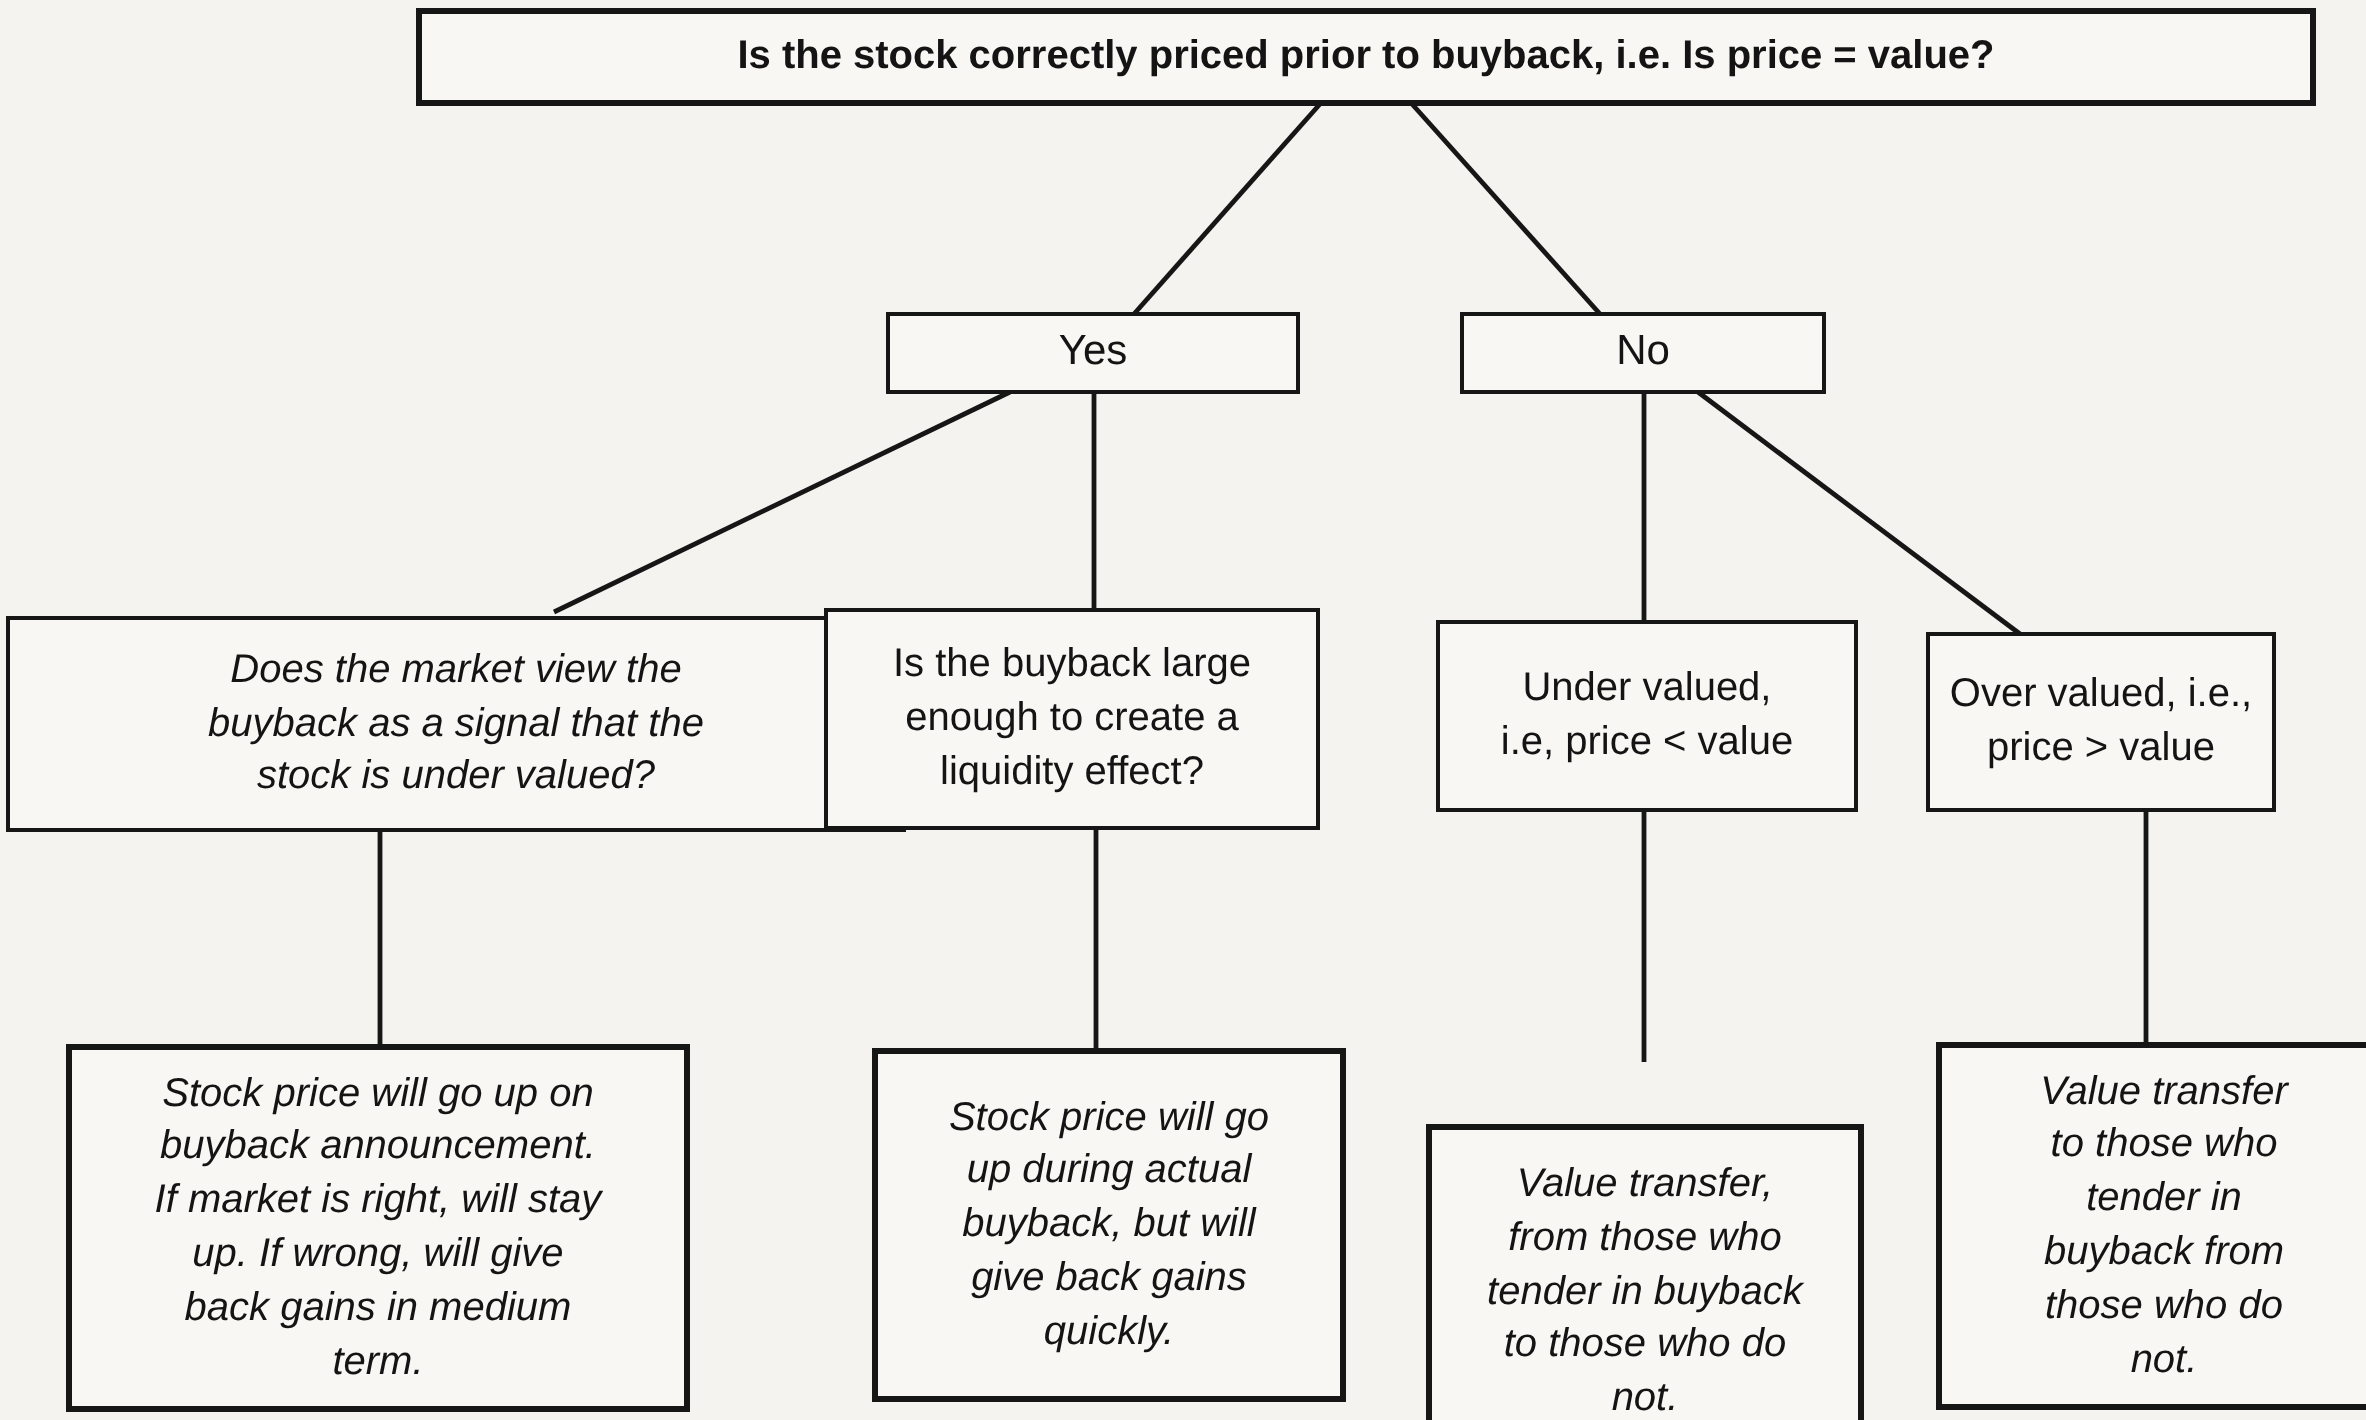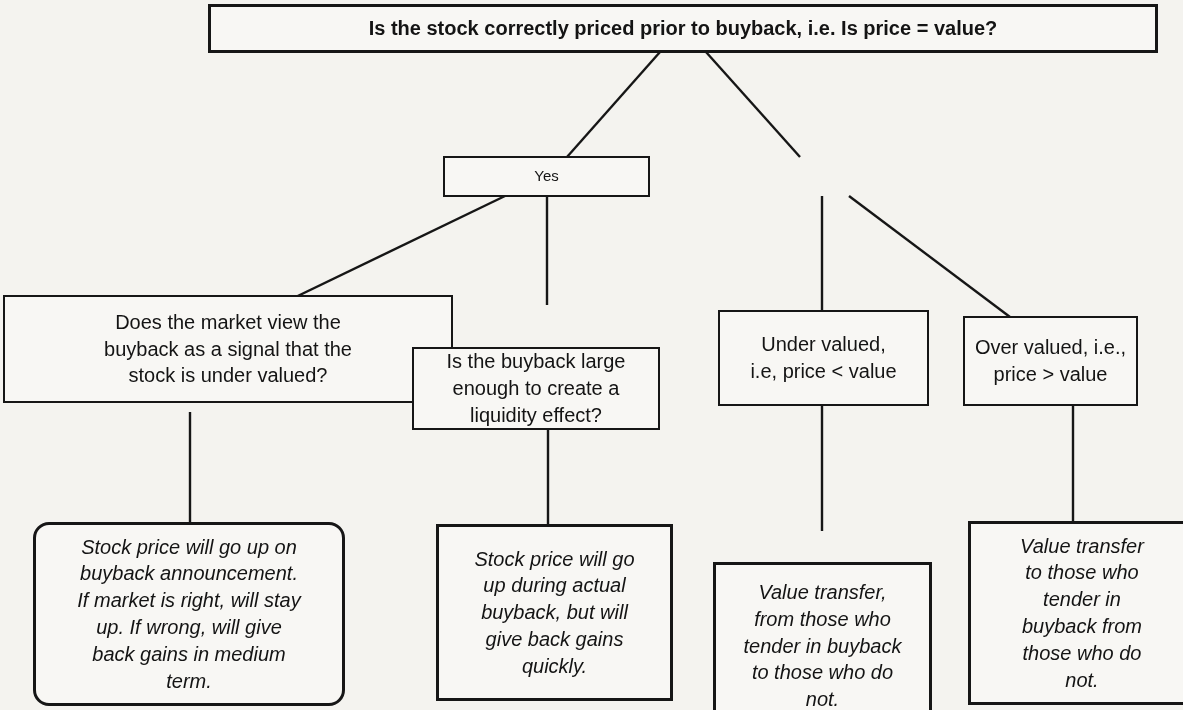--- a/index.html
+++ b/index.html
@@ -37,27 +37,27 @@
     white-space: pre-line;
     font-size: 20px;
     line-height: 1.34;
     padding: 2px 6px;
   }
   .bold { font-weight: bold; }
   .italic { font-style: italic; }
 
   
   #node-root        { left: 208px; top: 4px;   width: 950px; height: 49px; border-width: 3px; font-size: 20px; }
-  #node-yes         { left: 443px; top: 156px; width: 207px; height: 41px; font-size: 15px; }
+  #node-yes         { left: 443px; top: 156px; width: 207px; height: 41px; font-size: 21px; }
   #node-no          { left: 730px; top: 156px; width: 183px; height: 41px; font-size: 21px; }
-  #node-q-signal    { left: 3px;   top: 295px; width: 450px; height: 108px; }
-  #node-q-liquidity { left: 412px; top: 304px; width: 248px; height: 83px; margin-top: 43px; }
+  #node-q-signal    { left: 3px;   top: 308px; width: 450px; height: 108px; font-style: italic; }
+  #node-q-liquidity { left: 412px; top: 304px; width: 248px; height: 111px; }
   #node-undervalued { left: 718px; top: 310px; width: 211px; height: 96px;  }
   #node-overvalued  { left: 963px; top: 316px; width: 175px; height: 90px;  }
-  #node-outcome-signal      { left: 33px;  top: 522px; width: 312px; height: 184px; border-width: 3px; border-radius: 16px; }
+  #node-outcome-signal      { left: 33px;  top: 522px; width: 312px; height: 184px; border-width: 3px; }
   #node-outcome-liquidity   { left: 436px; top: 524px; width: 237px; height: 177px; border-width: 3px; }
   #node-outcome-undervalued { left: 713px; top: 530px; width: 219px; height: 168px; border-width: 3px; margin-top: 32px; }
   #node-outcome-overvalued  { left: 968px; top: 521px; width: 228px; height: 184px; border-width: 3px; }
 </style>
 </head>
 <body>
 
 <div id="canvas">
 
   <svg id="edge-layer" viewBox="0 0 1183 710" xmlns="http://www.w3.org/2000/svg">
@@ -70,20 +70,21 @@
       <line x1="190" y1="412" x2="190" y2="523" stroke="#161616" stroke-width="2.4"></line>
       <line x1="548" y1="414" x2="548" y2="525" stroke="#161616" stroke-width="2.4"></line>
       <line x1="822" y1="405" x2="822" y2="531" stroke="#161616" stroke-width="2.4"></line>
       <line x1="1073" y1="405" x2="1073" y2="522" stroke="#161616" stroke-width="2.4"></line>
     </svg>
 
   <div class="node bold" id="node-root">Is the stock correctly priced prior to buyback, i.e. Is price = value?</div>
 
   <div class="node" id="node-yes">Yes</div>
 
+  <div class="node" id="node-no">No</div>
 
   <div class="node" id="node-q-signal">Does the market view the
 buyback as a signal that the
 stock is under valued?</div>
 
   <div class="node" id="node-q-liquidity">Is the buyback large
 enough to create a
 liquidity effect?</div>
 
   <div class="node" id="node-undervalued">Under valued,

